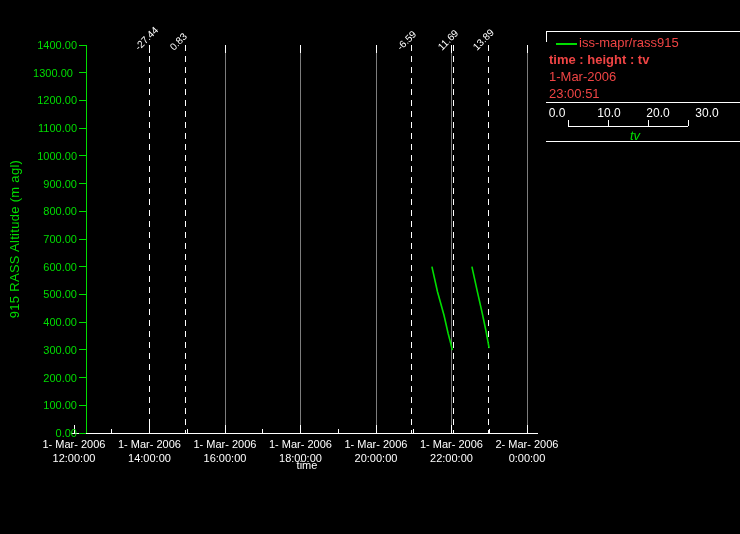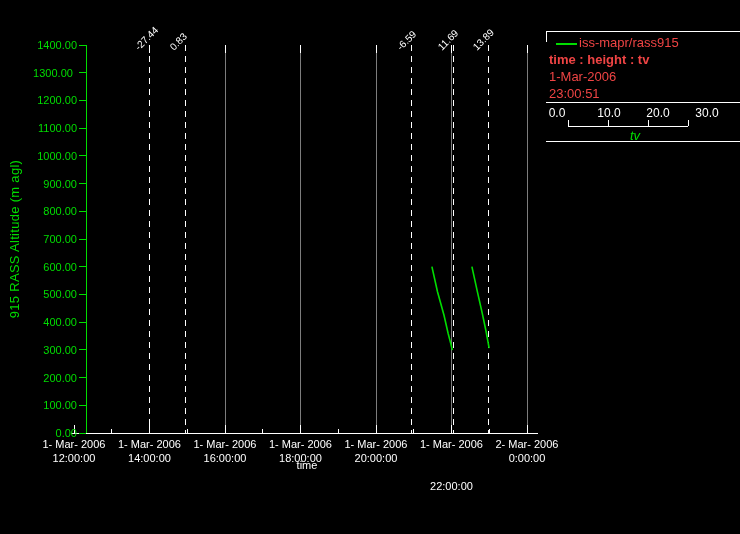--- a/index.html
+++ b/index.html
@@ -109,21 +109,21 @@
       <div class="xlab" style="left:29px;top:452px;">12:00:00</div>
       <div class="xlab" style="left:104.5px;top:438px;">1- Mar- 2006</div>
       <div class="xlab" style="left:104.5px;top:452px;">14:00:00</div>
       <div class="xlab" style="left:180px;top:438px;">1- Mar- 2006</div>
       <div class="xlab" style="left:180px;top:452px;">16:00:00</div>
       <div class="xlab" style="left:255.5px;top:438px;">1- Mar- 2006</div>
       <div class="xlab" style="left:255.5px;top:452px;">18:00:00</div>
       <div class="xlab" style="left:331px;top:438px;">1- Mar- 2006</div>
       <div class="xlab" style="left:331px;top:452px;">20:00:00</div>
       <div class="xlab" style="left:406.5px;top:438px;">1- Mar- 2006</div>
-      <div class="xlab" style="left:406.5px;top:452px;margin-top:28px;">22:00:00</div>
+      <div class="xlab" style="left:406.5px;top:452px;">22:00:00</div>
       <div class="xlab" style="left:482px;top:438px;">2- Mar- 2006</div>
       <div class="xlab" style="left:482px;top:452px;">0:00:00</div>
     </div>
 
   <div class="yaxis-title">915 RASS Altitude (m agl)</div>
   <div class="xaxis-title">time</div>
 
   <div class="leg-line" style="left:546px;top:31px;width:194px;height:1px;"></div>
   <div class="leg-line" style="left:546px;top:31px;width:1px;height:11px;"></div>
   <div class="leg-dash"></div>

